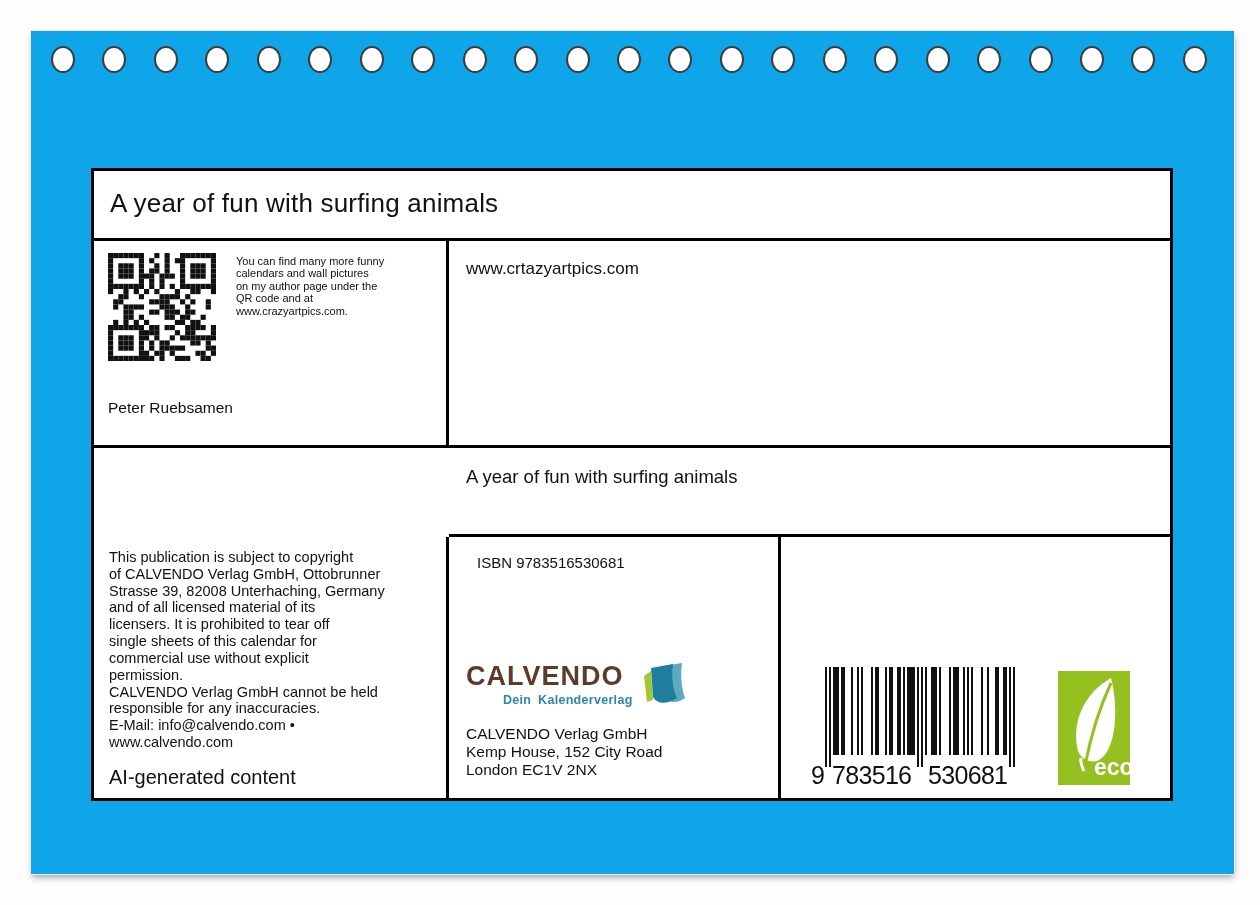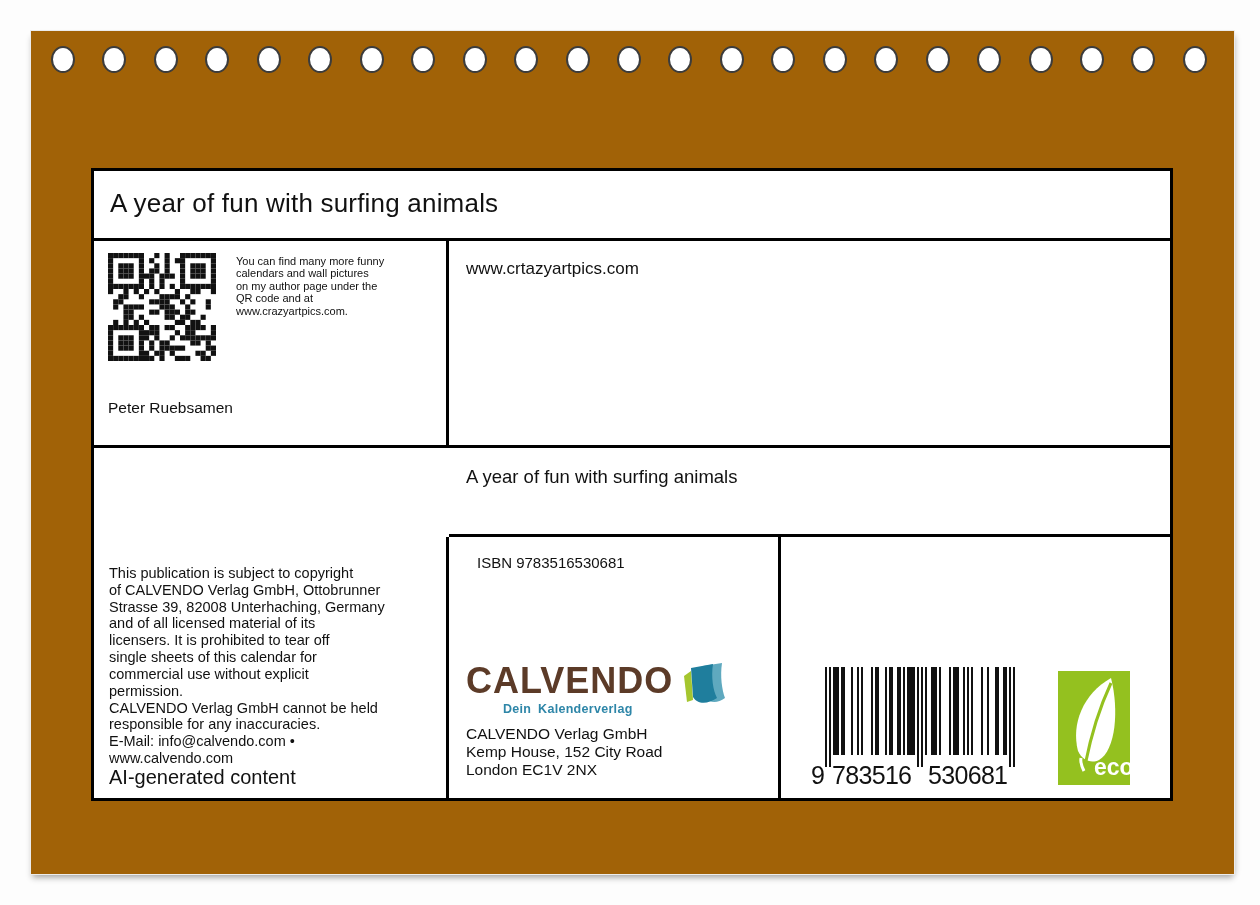--- a/index.html
+++ b/index.html
@@ -1,17 +1,17 @@
 <!DOCTYPE html>
 <html><head>
 <meta charset="utf-8">
 <style>
   html,body{margin:0;padding:0;background:#fdfdfd;width:1260px;height:905px;overflow:hidden;
     font-family:"Liberation Sans",sans-serif;color:#111;}
-  .page{position:absolute;left:30px;top:30px;width:1203px;height:843px;background:#a16207;
+  .page{position:absolute;left:30px;top:30px;width:1203px;height:843px;background:#0ea5e9;
     border:1px solid #ececec;box-shadow:0 5px 6px -2px rgba(0,0,0,.3),4px 2px 6px -3px rgba(0,0,0,.12);}
   
   .holes{position:absolute;left:0;top:15px;width:100%;height:30px;}
   .hole{position:absolute;width:24px;height:27px;border:2.5px solid #3c3c3c;border-radius:50%;
     box-sizing:border-box;background:#fff;}
   
   .tbl{position:absolute;left:60px;top:137px;width:1082px;height:633px;border:3px solid #000;
     box-sizing:border-box;display:grid;grid-template-columns:355px 332px 1fr;
     grid-template-rows:70px 207px 89px 1fr;background:#fff;}
   .cell{position:relative;box-sizing:border-box;overflow:hidden;}
@@ -19,26 +19,26 @@
   .b-r{border-right:3px solid #000;}
   .span-all{grid-column:1/4;}
   .span-right{grid-column:2/4;}
   .c-title{padding:17px 0 0 16px;font-size:26px;letter-spacing:.2px;}
   .qr{position:absolute;left:14px;top:12px;width:108px;height:108px;}
   .qr-note{position:absolute;left:142px;top:14px;width:205px;font-size:11px;line-height:1.13;white-space:pre-line;}
   .author{position:absolute;left:14px;top:158px;font-size:15.5px;}
   .c-site{padding:18px 0 0 17px;font-size:17px;}
   .c-item{padding:19px 0 0 15px;font-size:15px;}
   .c-caltitle{padding:18px 0 0 17px;font-size:18.5px;}
-  .copyright{position:absolute;left:15px;top:12px;width:325px;font-size:14.5px;line-height:1.16;white-space:pre-line;margin-top:16px;}
+  .copyright{position:absolute;left:15px;top:12px;width:325px;font-size:14.5px;line-height:1.16;white-space:pre-line;}
   .ai-note{position:absolute;left:15px;bottom:9px;font-size:20px;}
   .isbn{position:absolute;left:17px;top:17px;font-size:15px;margin-left:11px;}
   .logo{position:absolute;left:17px;top:126px;display:flex;align-items:flex-start;}
   .logo-text{display:flex;flex-direction:column;}
-  .logo-word{font-size:36px;font-weight:bold;letter-spacing:1px;line-height:1;}
+  .logo-word{font-size:27px;font-weight:bold;letter-spacing:1px;line-height:1;}
   .logo-tag{font-size:12.5px;font-weight:bold;letter-spacing:.3px;word-spacing:3px;margin:3px 0 0 37px;}
   .logo-mark{margin-left:6px;margin-top:-2px;}
   .address{position:absolute;left:17px;top:188px;font-size:15.5px;line-height:1.16;white-space:pre-line;}
   .barcode{position:absolute;left:30px;top:130px;}
   .eco{position:absolute;left:277px;top:134px;width:72px;height:114px;}
 </style>
 </head>
 <body>
 
 <div class="page">

